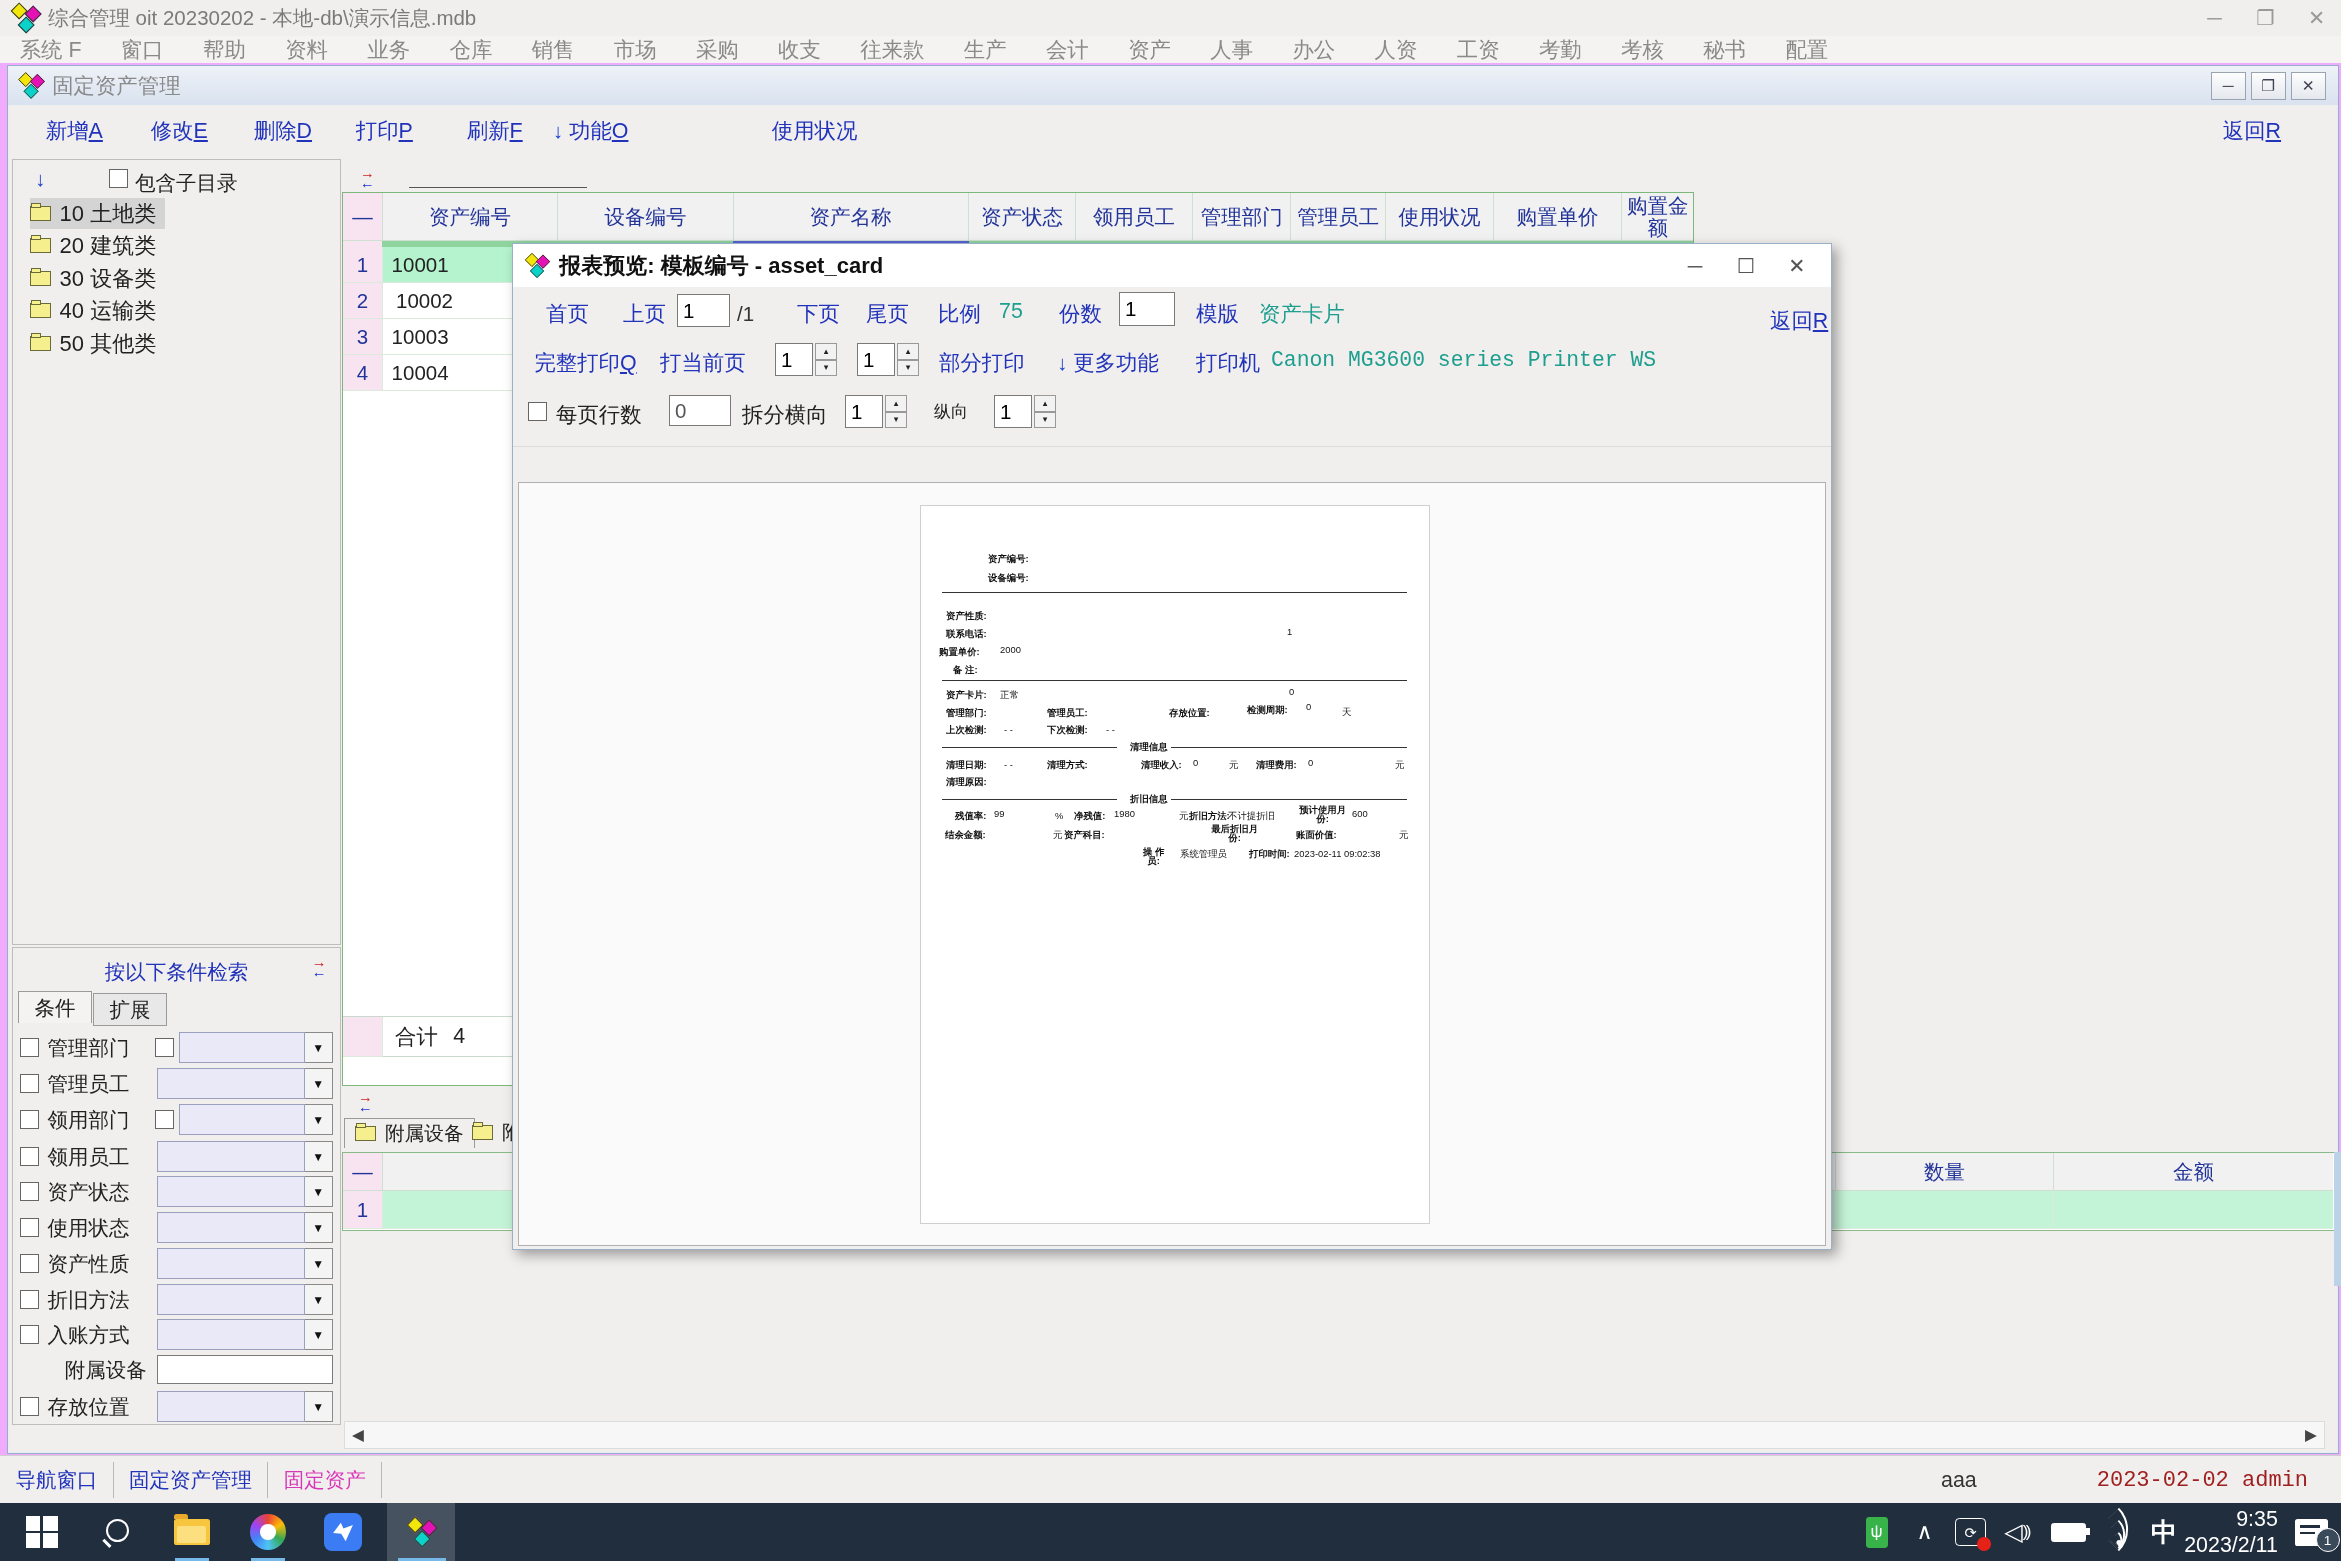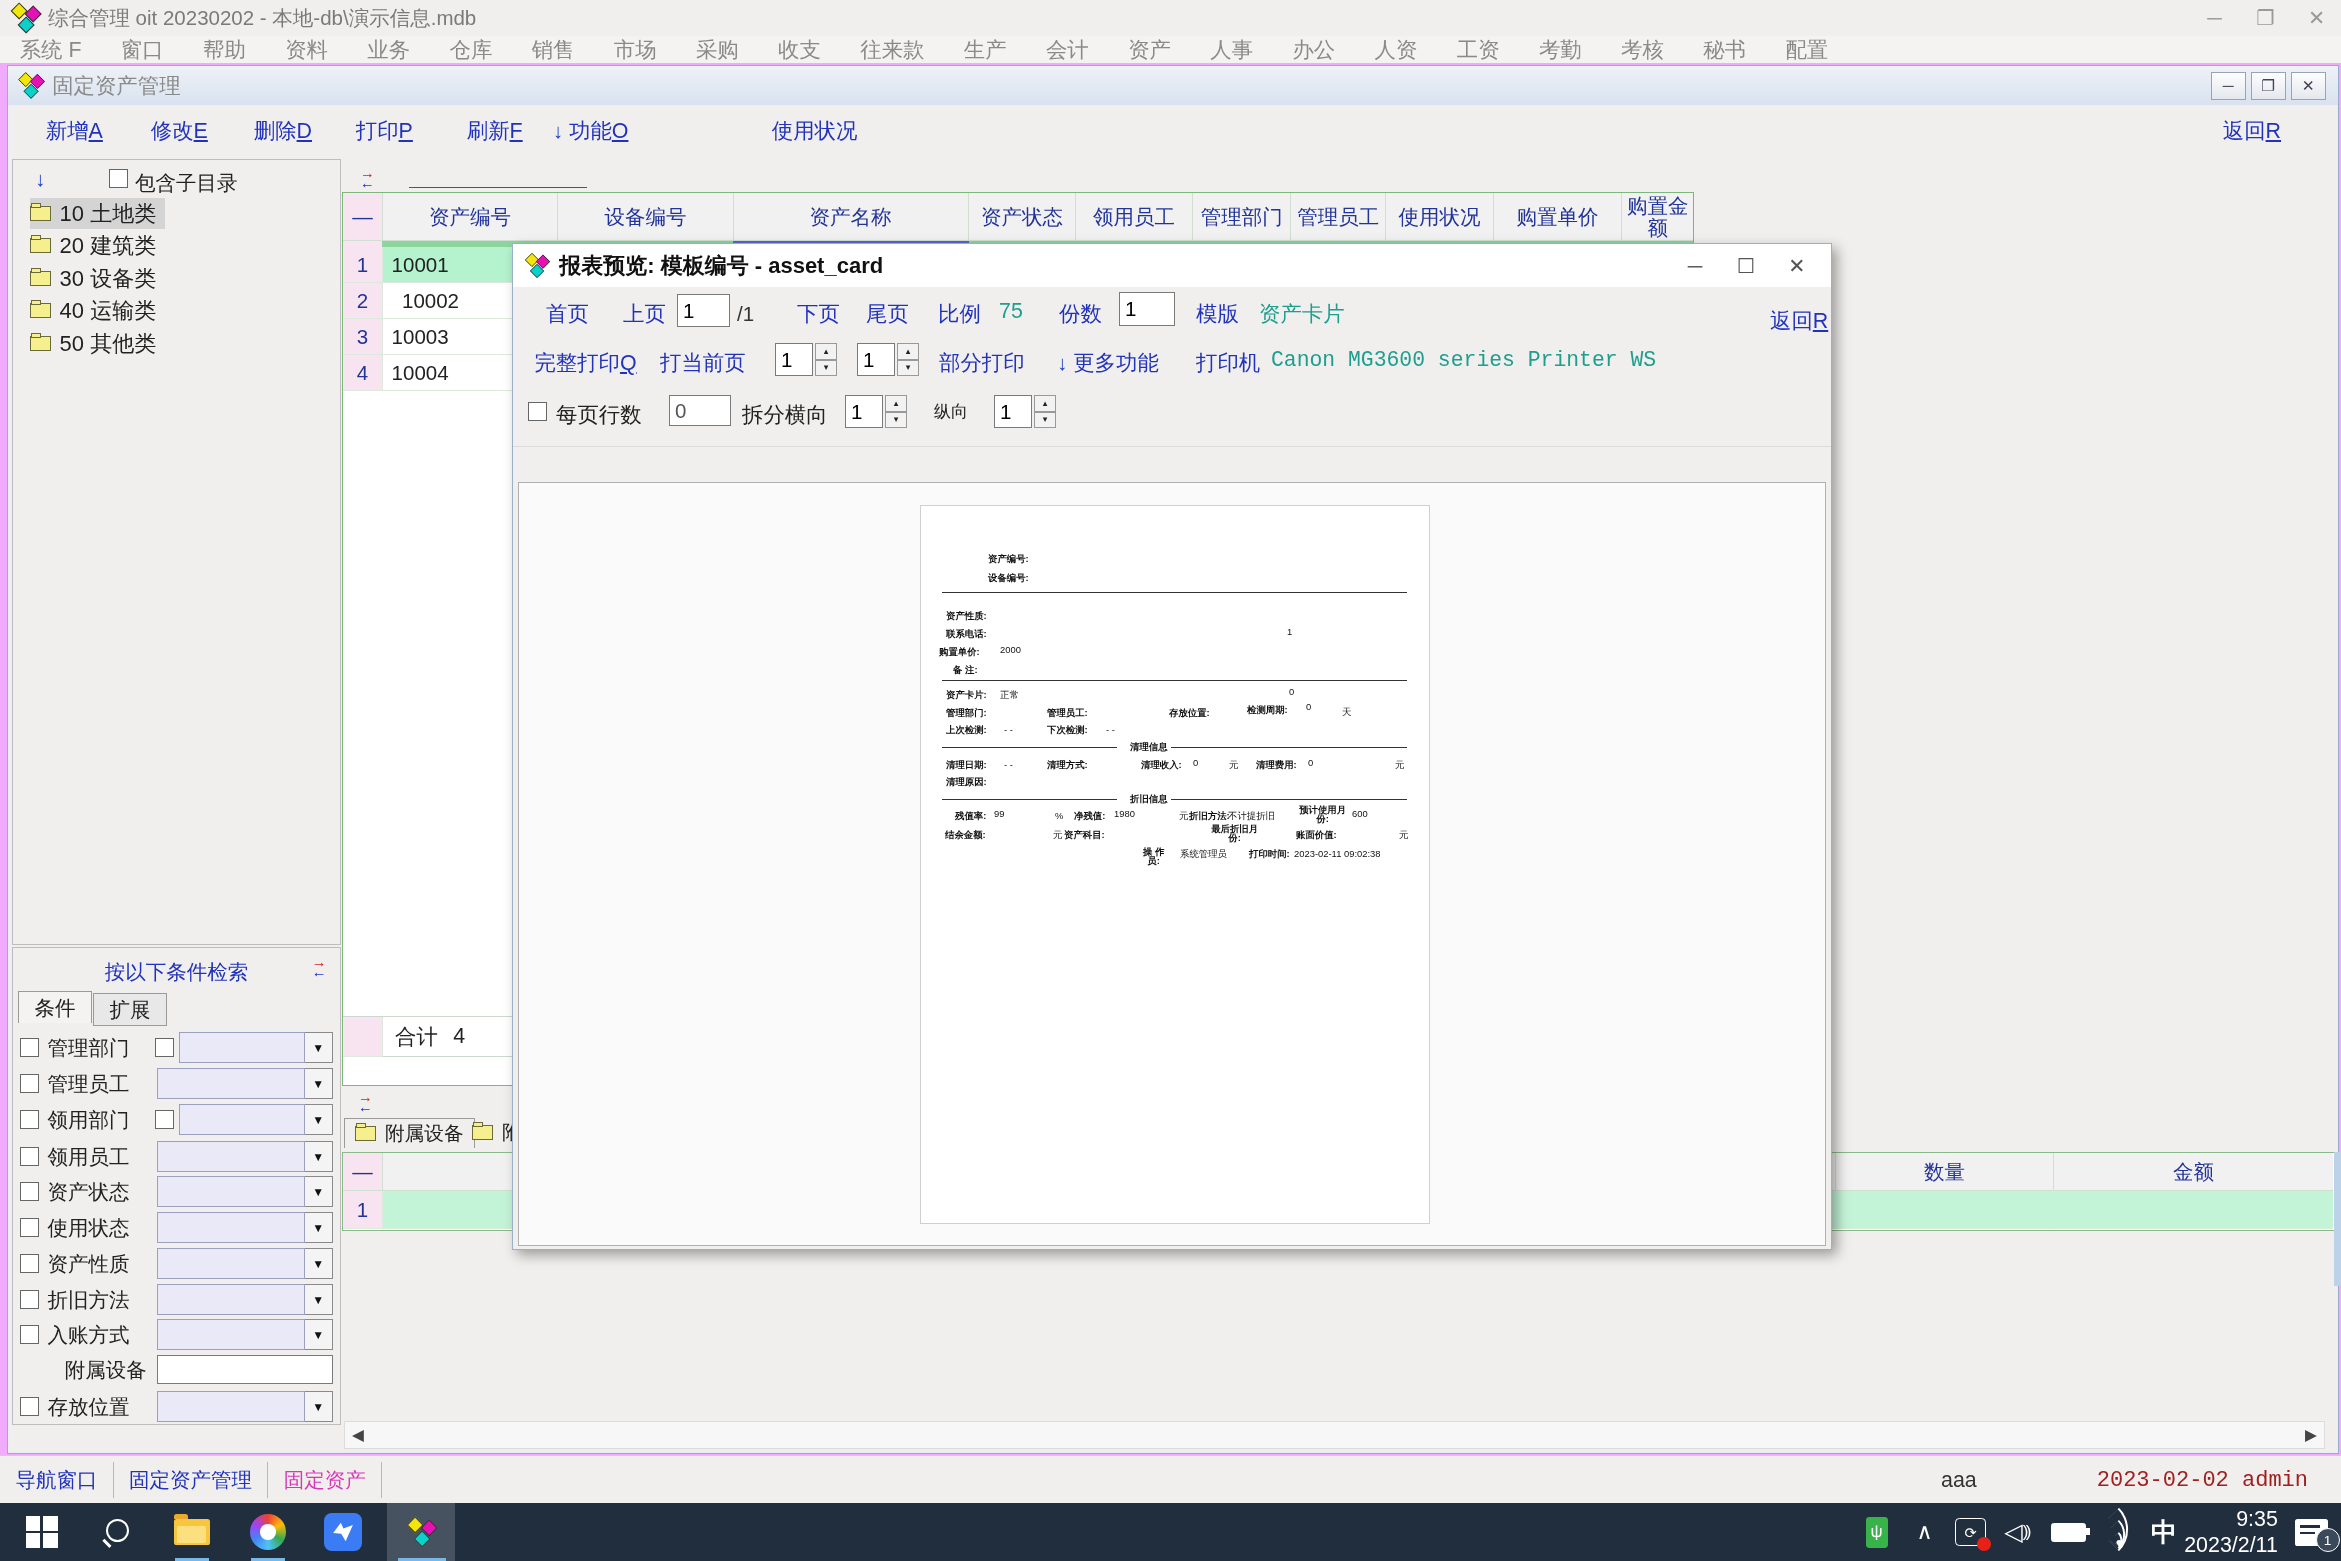--- a/index.html
+++ b/index.html
@@ -367,21 +367,21 @@
         <div style="width:129px;background:#8fd49e"></div>
       <div style="width:71px;background:#8fd49e"></div>
     </div>
     <div class="drow">
       <div class="dcell numcell" style="width:39px">1</div>
       <div class="dcell" style="width:175px;background:#b5f2ce;padding-left:8.6px;box-sizing:border-box">10001</div>
       <div class="dcell" style="flex:1"></div>
     </div>
     <div class="drow">
       <div class="dcell numcell" style="width:39px">2</div>
-      <div class="dcell" style="width:175px;padding-left:19px;box-sizing:border-box">10002</div>
+      <div class="dcell" style="width:175px;padding-left:13px;box-sizing:border-box">10002</div>
       <div class="dcell" style="flex:1"></div>
     </div>
     <div class="drow">
       <div class="dcell numcell" style="width:39px">3</div>
       <div class="dcell" style="width:175px;padding-left:8.6px;box-sizing:border-box">10003</div>
       <div class="dcell" style="flex:1"></div>
     </div>
     <div class="drow">
       <div class="dcell numcell" style="width:39px">4</div>
       <div class="dcell" style="width:175px;padding-left:8.6px;box-sizing:border-box">10004</div>

